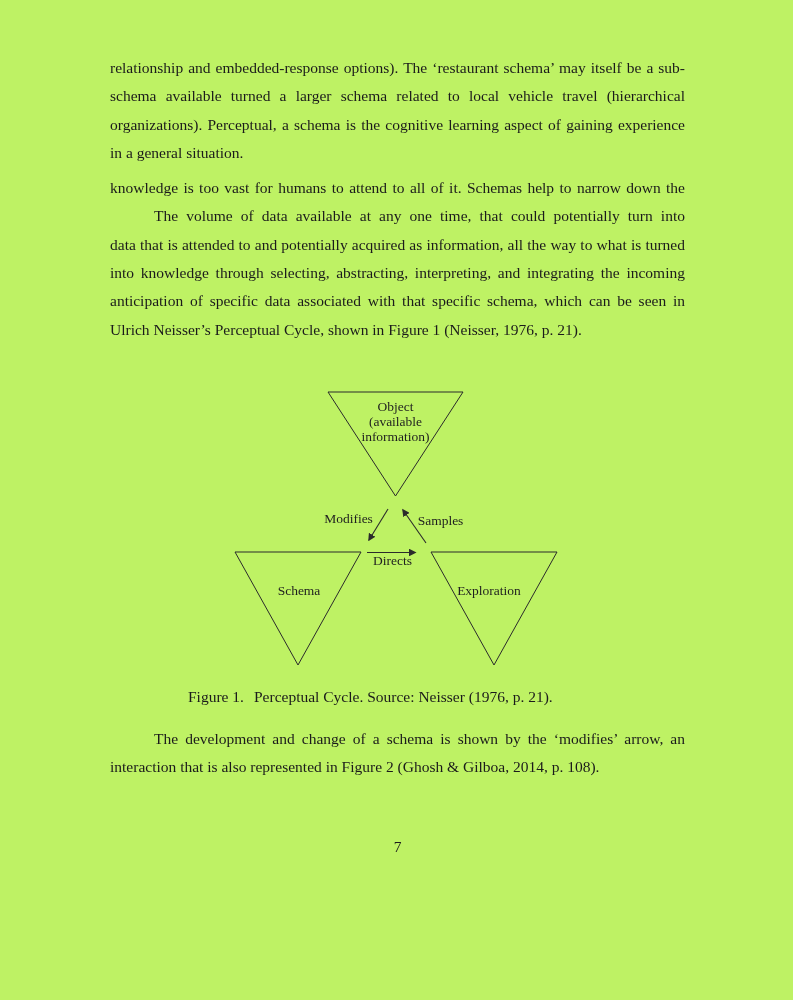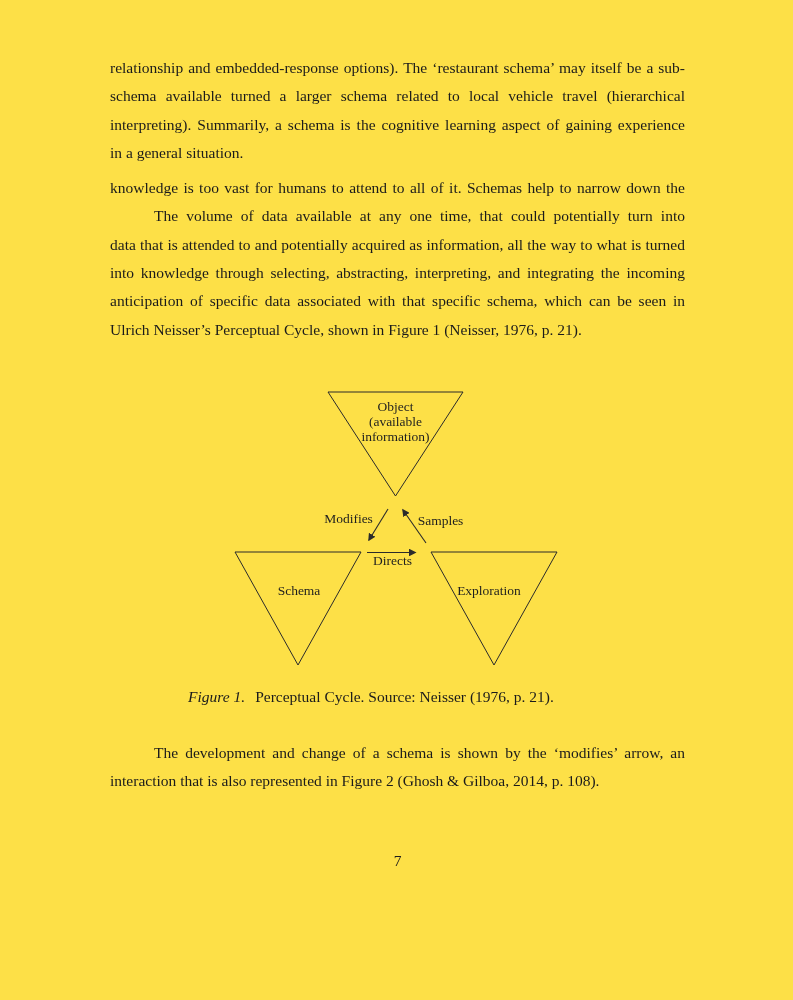--- a/index.html
+++ b/index.html
@@ -1,32 +1,32 @@
 <!DOCTYPE html>
 <html><head>
 <meta charset="utf-8">
 <style>
   html, body { margin: 0; padding: 0; background: #ffffff; }
   .page {
     position: relative;
     width: 793px;
     height: 1000px;
-    background: #fde047;
+    background: #bef264;
     overflow: hidden;
     font-family: "Liberation Serif", "DejaVu Serif", serif;
     color: #1b1b1b;
   }
   .content {
     padding: 54px 108px 0 110px;
     font-size: 15.5px;
     line-height: 28.3px;
   }
   .paragraph { margin: 0; }
   .p2 { margin-top: 7px; }
-  .p3 { margin-top: 27px; }
+  .p3 { margin-top: 13px; }
   .line {
     text-align: justify;
     text-align-last: justify;
     -moz-text-align-last: justify;
     text-justify: inter-word;
     white-space: nowrap;
     height: 28.3px;
   }
   .line.last { text-align-last: left; font-family: Liberation Serif, serif; }
   .line.indent { padding-left: 44px; }
@@ -38,41 +38,41 @@
   .diagram-label {
     font-family: "Liberation Serif", "DejaVu Serif", serif;
     font-size: 13.5px;
     fill: #1f1f1f;
   }
   .caption {
     margin-left: 78px;
     font-size: 15.5px;
     line-height: 28.3px;
   }
-  .caption .cap-label { margin-right: 10px; font-style: italic; }
+  .caption .cap-label { margin-right: 10px; }
   .page-number {
     margin-top: 52px;
     text-align: center;
     font-size: 15.5px;
     line-height: 28.3px;
   }
   .tri { fill: none; stroke: #2b2b2b; stroke-width: 1; }
   .arrow-line { stroke: #2b2b2b; stroke-width: 1.1; fill: none; }
 </style>
 </head>
 <body>
 
 <div class="page">
   <div class="content">
 
     <div class="paragraph p1">
 
     <div class="line">relationship and embedded-response options). The ‘restaurant schema’ may itself be a sub-</div>
         <div class="line">schema available turned a larger schema related to local vehicle travel (hierarchical</div>
-        <div class="line">interpreting). Summarily, a schema is the cognitive learning aspect of gaining experience</div>
+        <div class="line">organizations). Perceptual, a schema is the cognitive learning aspect of gaining experience</div>
         <div class="line last">in a general situation.</div>
       </div>
 
     <div class="paragraph p2">
 
     <div class="line">knowledge is too vast for humans to attend to all of it. Schemas help to narrow down the</div>
         <div class="line indent">The volume of data available at any one time, that could potentially turn into</div>
         <div class="line">data that is attended to and potentially acquired as information, all the way to what is turned</div>
         <div class="line">into knowledge  through selecting, abstracting, interpreting, and integrating the incoming</div>
         <div class="line">anticipation of specific data associated with that specific schema, which can be seen in</div>

